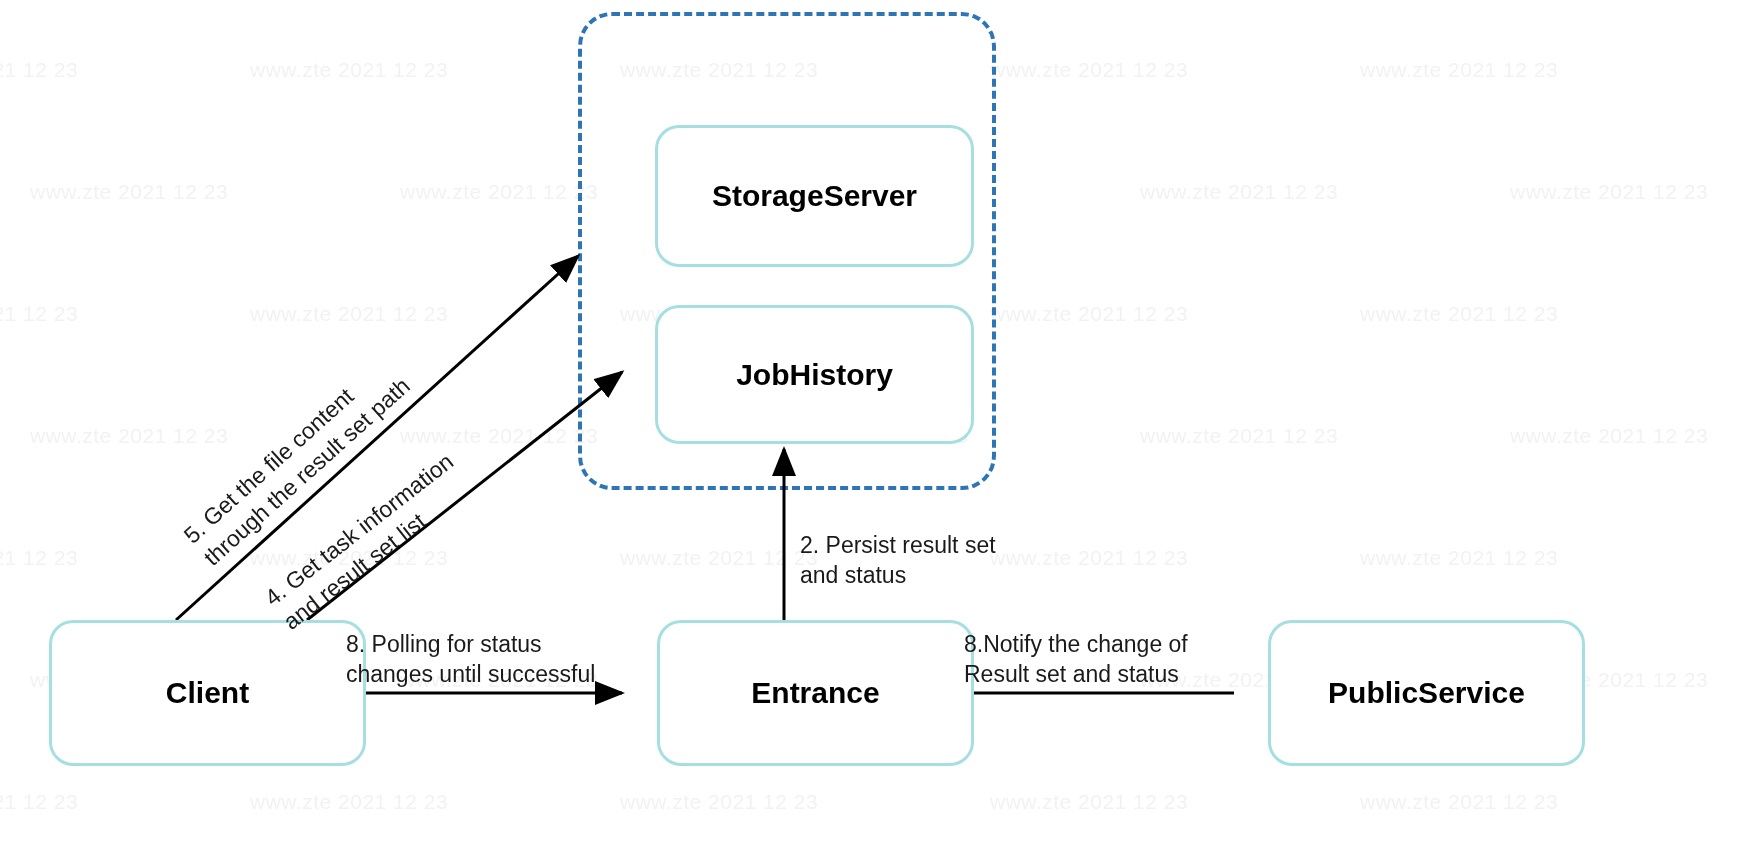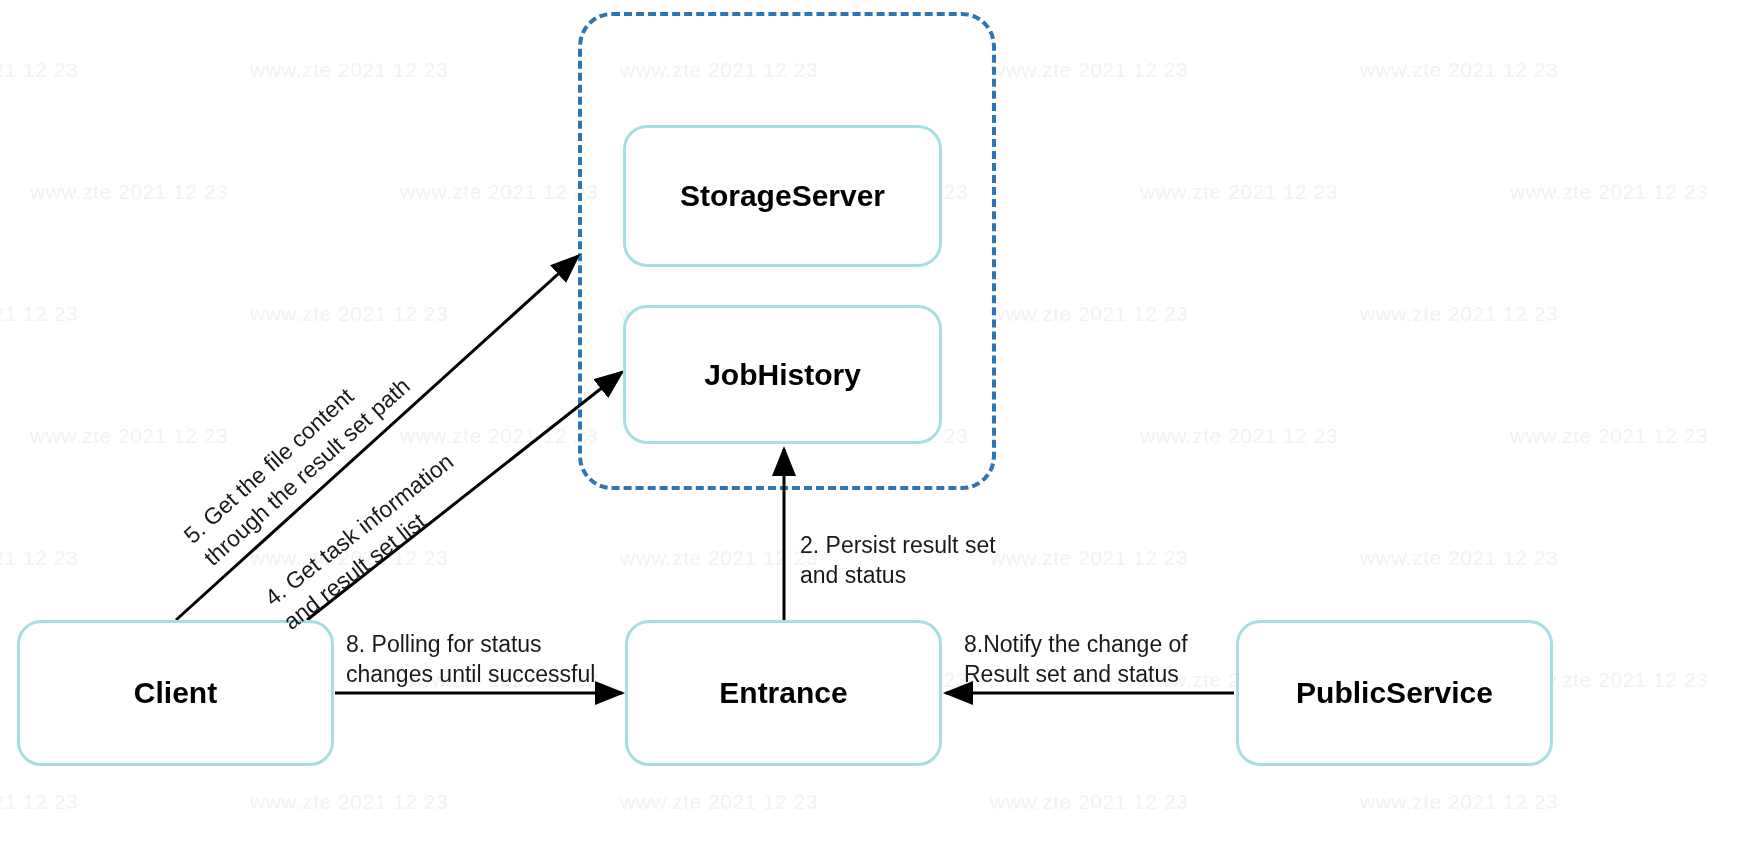--- a/index.html
+++ b/index.html
@@ -65,20 +65,21 @@
   .node-box {
     position: absolute;
     border: 3px solid #a6dfe2;
     border-radius: 24px;
     background: #ffffff;
     box-sizing: border-box;
     display: flex;
     align-items: center;
     justify-content: center;
     z-index: 3;
+    margin-left: 32px;
   }
   .node-label {
     font-weight: bold;
     font-size: 30px;
     color: #000000;
     white-space: nowrap;
   }
 
   
   .edge-label {

